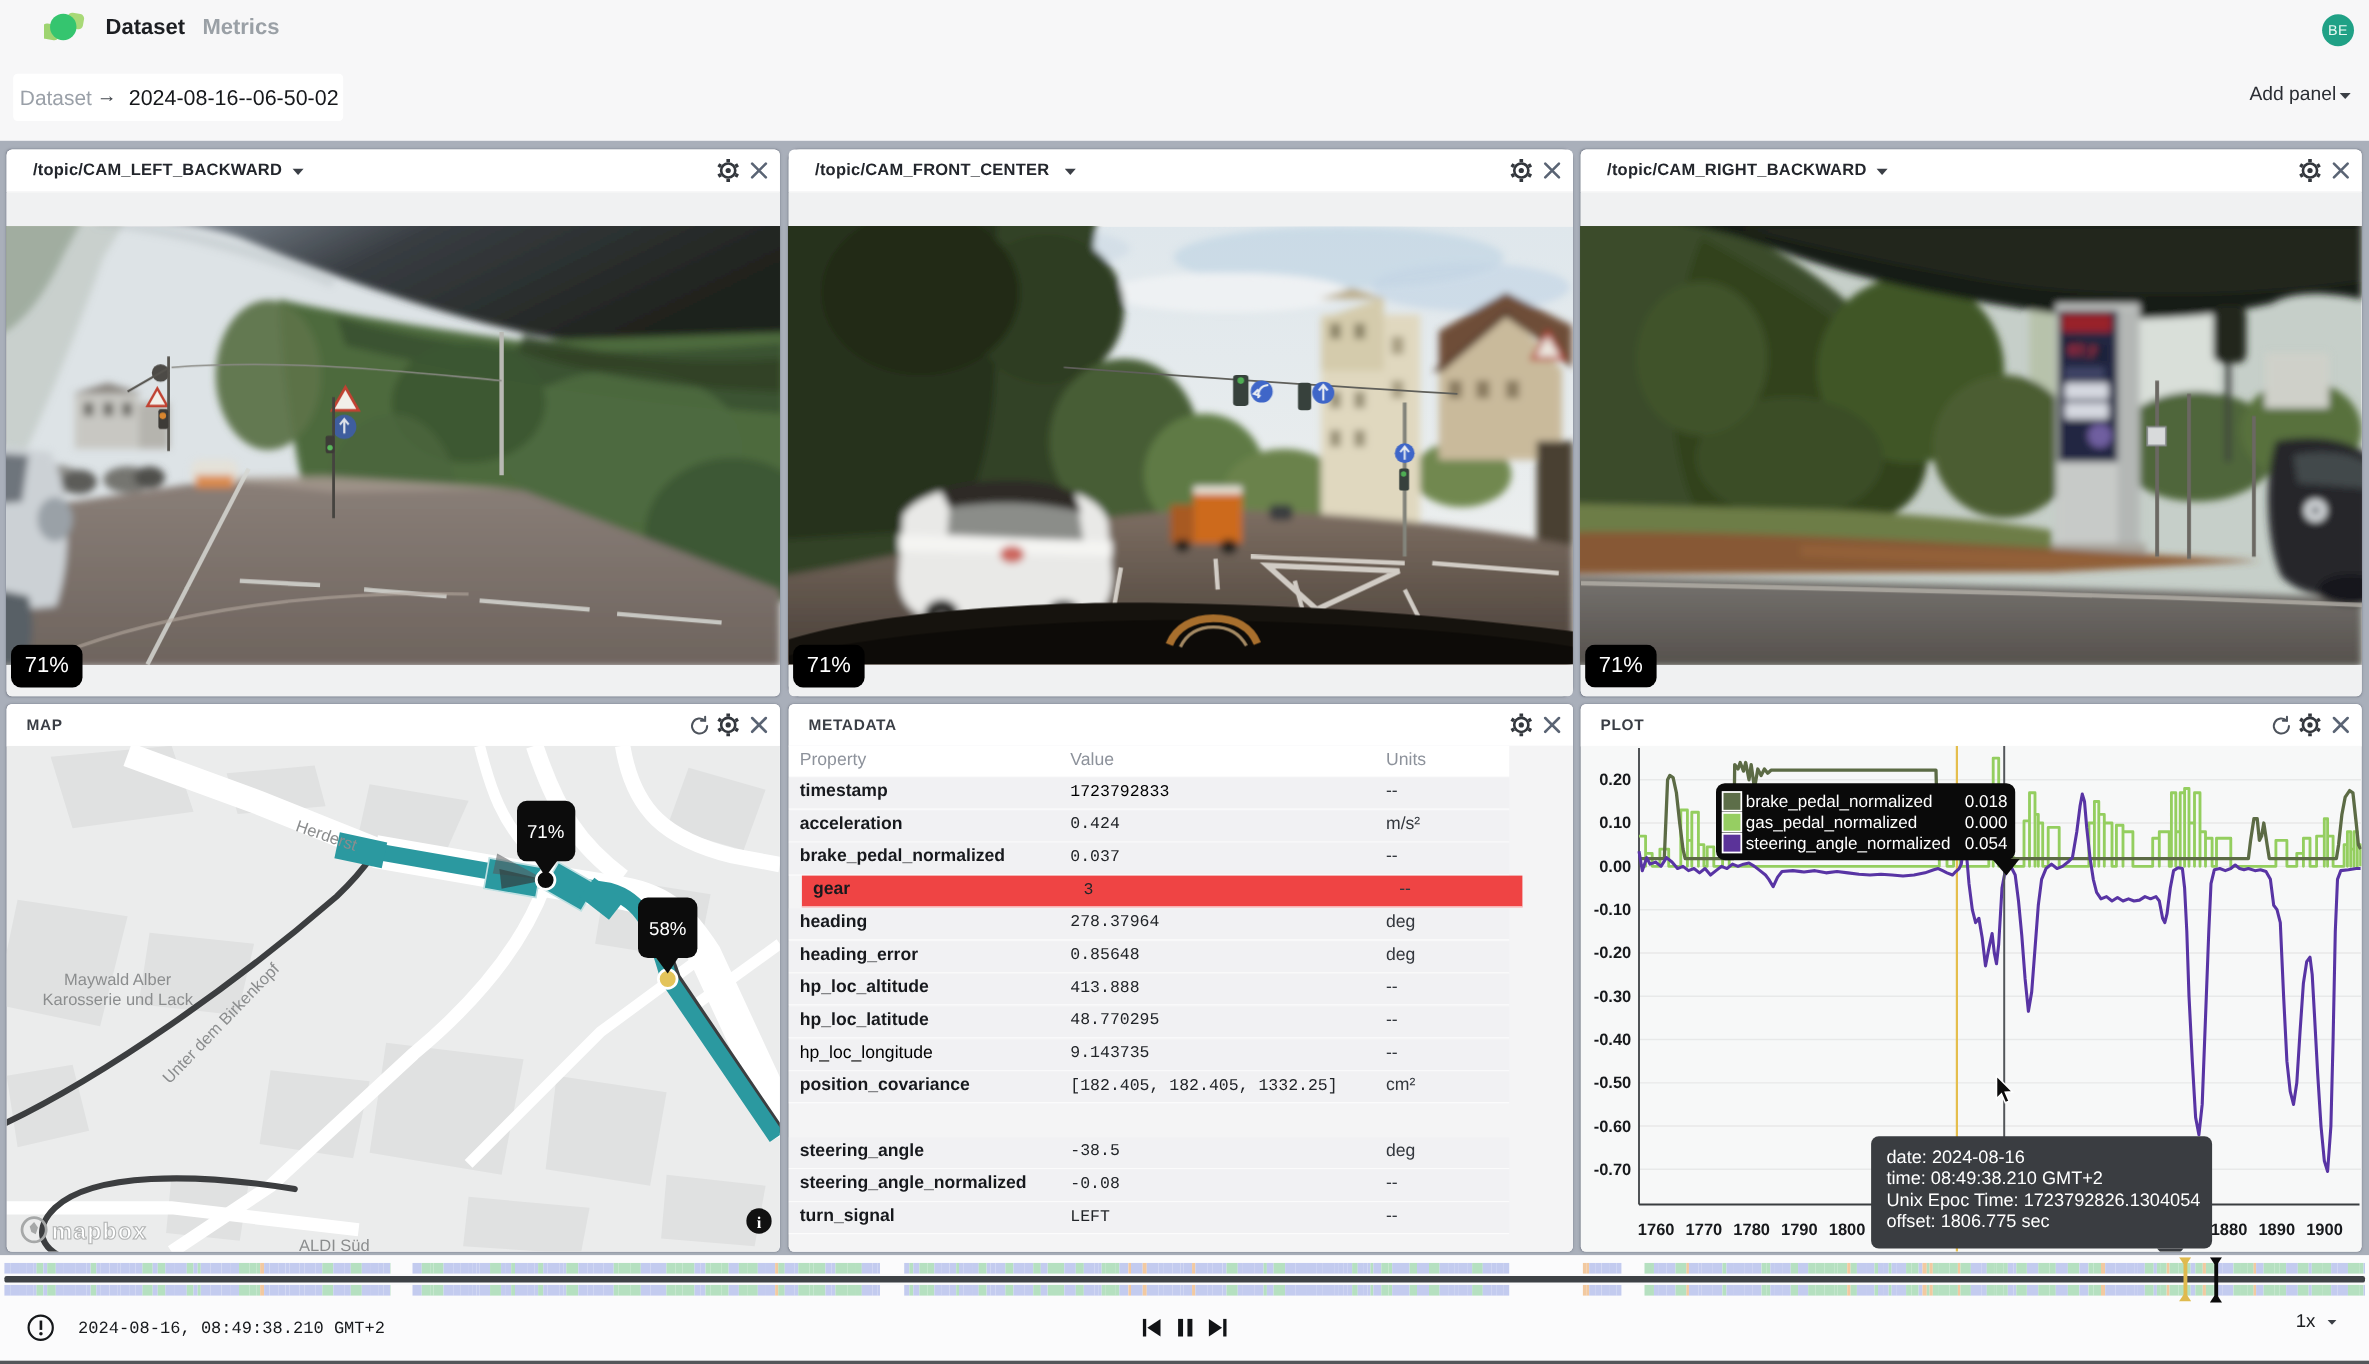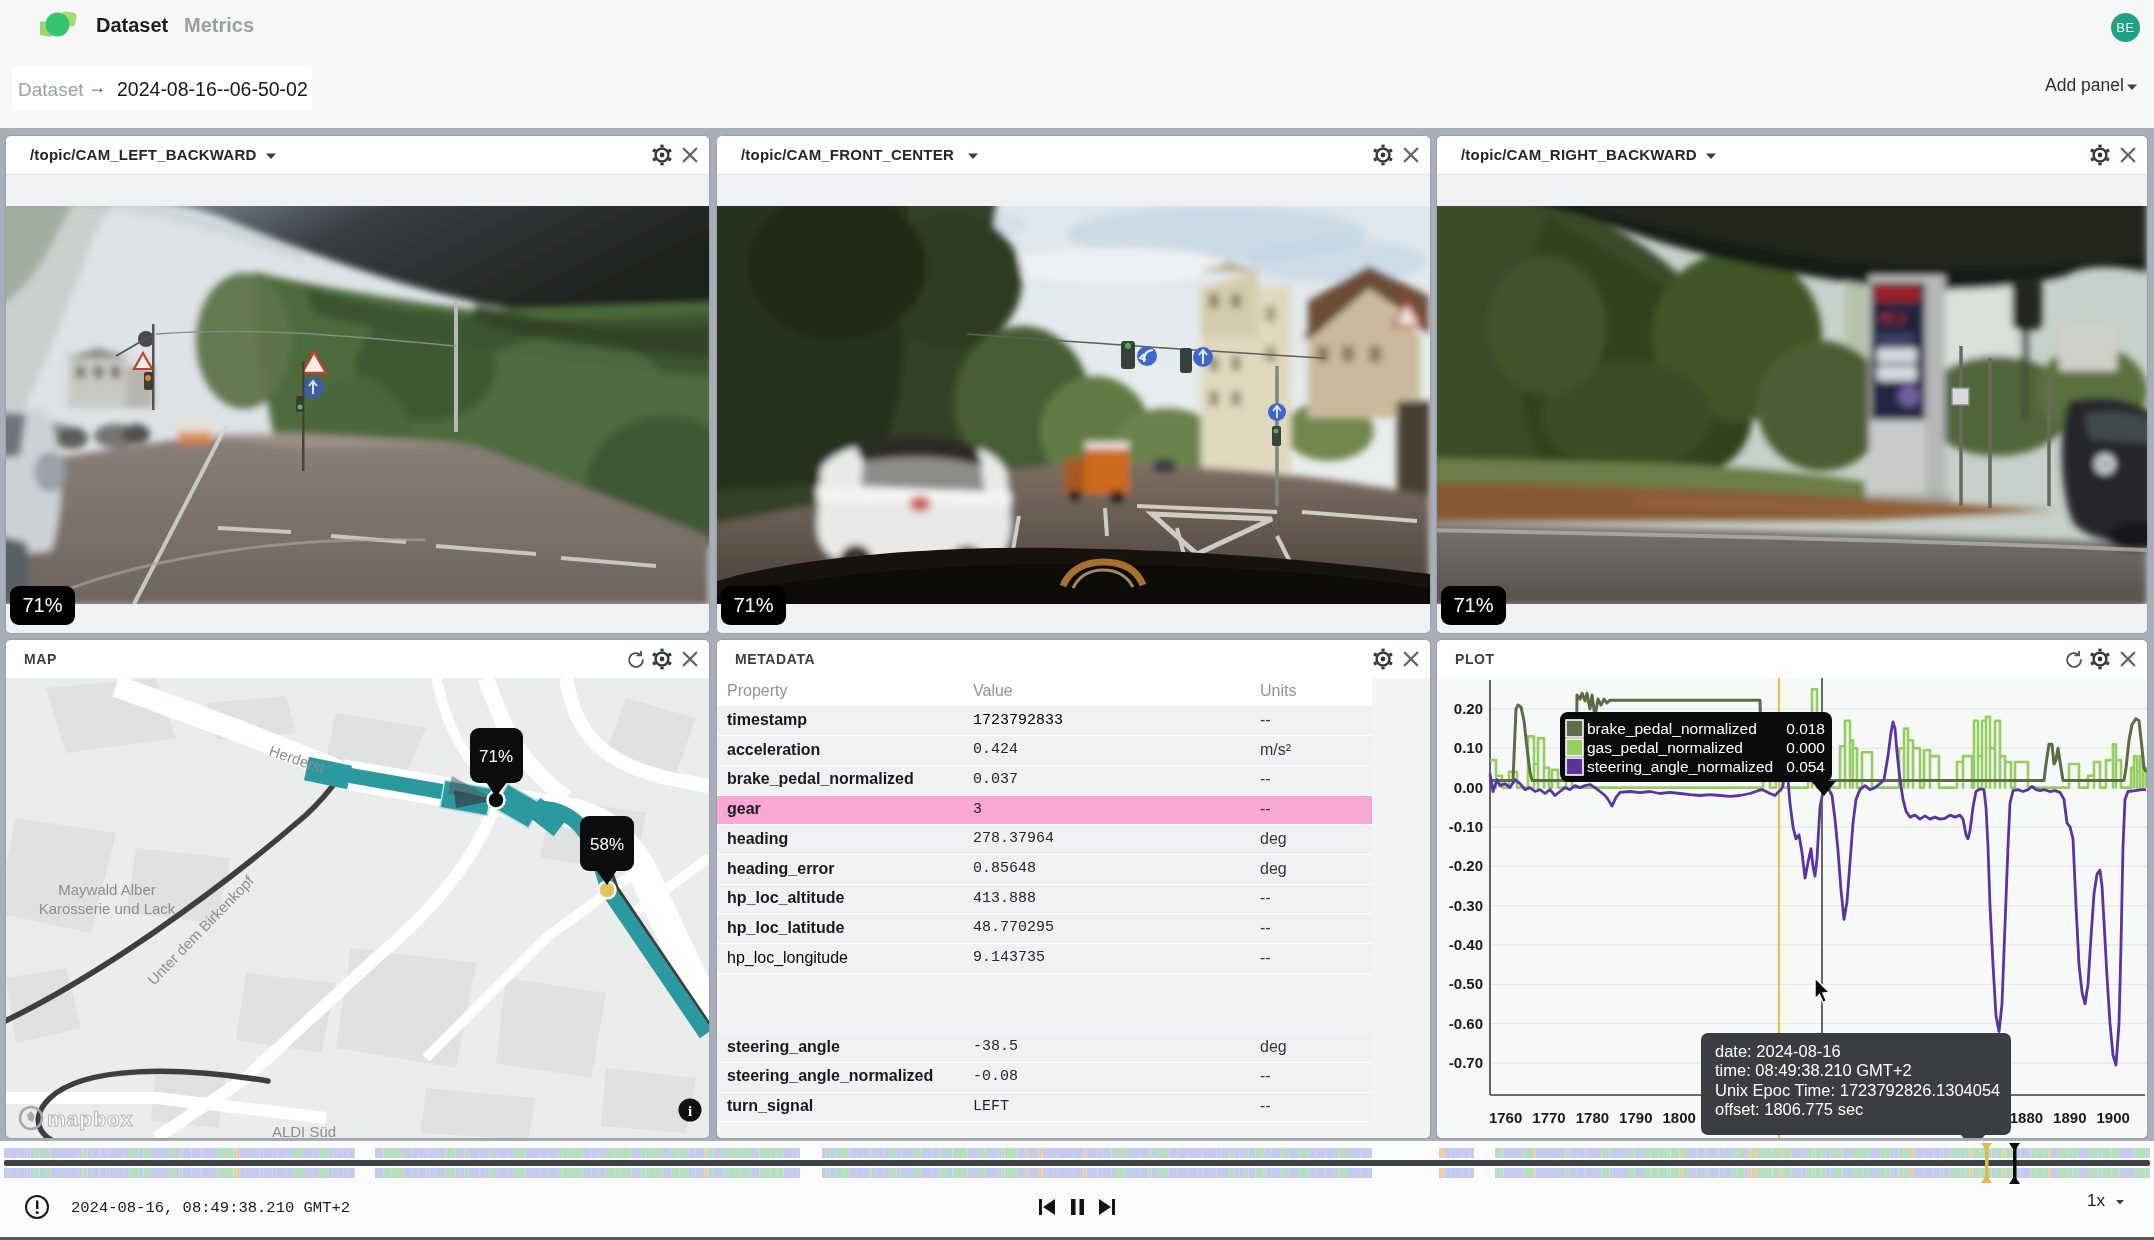--- a/index.html
+++ b/index.html
@@ -507,21 +507,21 @@
 <div class="abs" style="left:0;top:58.7px;width:655px;height:28.2px;background:#f1f1f3;border-bottom:1.5px solid #fdfdfd;">
         <div class="abs" style="left:10px;top:4px;font-size:16px;font-weight:700;color:#17191d;">acceleration</div>
         <div class="abs mono" style="left:256px;top:4.5px;font-size:15px;color:#222529;">0.424</div>
         <div class="abs" style="left:543px;top:4px;font-size:16px;color:#33373d;">m/s²</div>
       </div>
 <div class="abs" style="left:0;top:88.4px;width:655px;height:28.2px;background:#f1f1f3;border-bottom:1.5px solid #fdfdfd;">
         <div class="abs" style="left:10px;top:4px;font-size:16px;font-weight:700;color:#17191d;">brake_pedal_normalized</div>
         <div class="abs mono" style="left:256px;top:4.5px;font-size:15px;color:#222529;">0.037</div>
         <div class="abs" style="left:543px;top:4px;font-size:16px;color:#33373d;">--</div>
       </div>
-<div class="abs" style="left:0;top:118.1px;width:655px;height:28.2px;background:#f9a8d4;border-bottom:1.5px solid #fdfdfd;">
+<div class="abs" style="left:12px;top:118.1px;width:655px;height:28.2px;background:#ef4444;border-bottom:1.5px solid #fdfdfd;">
         <div class="abs" style="left:10px;top:4px;font-size:16px;font-weight:700;color:#17191d;">gear</div>
         <div class="abs mono" style="left:256px;top:4.5px;font-size:15px;color:#222529;">3</div>
         <div class="abs" style="left:543px;top:4px;font-size:16px;color:#33373d;">--</div>
       </div>
 <div class="abs" style="left:0;top:147.8px;width:655px;height:28.2px;background:#f1f1f3;border-bottom:1.5px solid #fdfdfd;">
         <div class="abs" style="left:10px;top:4px;font-size:16px;font-weight:700;color:#17191d;">heading</div>
         <div class="abs mono" style="left:256px;top:4.5px;font-size:15px;color:#222529;">278.37964</div>
         <div class="abs" style="left:543px;top:4px;font-size:16px;color:#33373d;">deg</div>
       </div>
 <div class="abs" style="left:0;top:177.5px;width:655px;height:28.2px;background:#f1f1f3;border-bottom:1.5px solid #fdfdfd;">
@@ -536,20 +536,25 @@
       </div>
 <div class="abs" style="left:0;top:236.9px;width:655px;height:28.2px;background:#f1f1f3;border-bottom:1.5px solid #fdfdfd;">
         <div class="abs" style="left:10px;top:4px;font-size:16px;font-weight:700;color:#17191d;">hp_loc_latitude</div>
         <div class="abs mono" style="left:256px;top:4.5px;font-size:15px;color:#222529;">48.770295</div>
         <div class="abs" style="left:543px;top:4px;font-size:16px;color:#33373d;">--</div>
       </div>
 <div class="abs" style="left:0;top:266.6px;width:655px;height:28.2px;background:#f1f1f3;border-bottom:1.5px solid #fdfdfd;">
         <div class="abs" style="left:10px;top:4px;font-size:16px;font-weight:400;color:#000000;">hp_loc_longitude</div>
         <div class="abs mono" style="left:256px;top:4.5px;font-size:15px;color:#222529;">9.143735</div>
         <div class="abs" style="left:543px;top:4px;font-size:16px;color:#33373d;">--</div>
+      </div>
+<div class="abs" style="left:0;top:296.3px;width:655px;height:28.2px;background:#f1f1f3;border-bottom:1.5px solid #fdfdfd;">
+        <div class="abs" style="left:10px;top:4px;font-size:16px;font-weight:700;color:#17191d;">position_covariance</div>
+        <div class="abs mono" style="left:256px;top:4.5px;font-size:15px;color:#222529;">[182.405, 182.405, 1332.25]</div>
+        <div class="abs" style="left:543px;top:4px;font-size:16px;color:#33373d;">cm²</div>
       </div>
 <div class="abs" style="left:0;top:355.7px;width:655px;height:28.2px;background:#f1f1f3;border-bottom:1.5px solid #fdfdfd;">
         <div class="abs" style="left:10px;top:4px;font-size:16px;font-weight:700;color:#17191d;">steering_angle</div>
         <div class="abs mono" style="left:256px;top:4.5px;font-size:15px;color:#222529;">-38.5</div>
         <div class="abs" style="left:543px;top:4px;font-size:16px;color:#33373d;">deg</div>
       </div>
 <div class="abs" style="left:0;top:385.4px;width:655px;height:28.2px;background:#f1f1f3;border-bottom:1.5px solid #fdfdfd;">
         <div class="abs" style="left:10px;top:4px;font-size:16px;font-weight:700;color:#17191d;">steering_angle_normalized</div>
         <div class="abs mono" style="left:256px;top:4.5px;font-size:15px;color:#222529;">-0.08</div>
         <div class="abs" style="left:543px;top:4px;font-size:16px;color:#33373d;">--</div>

